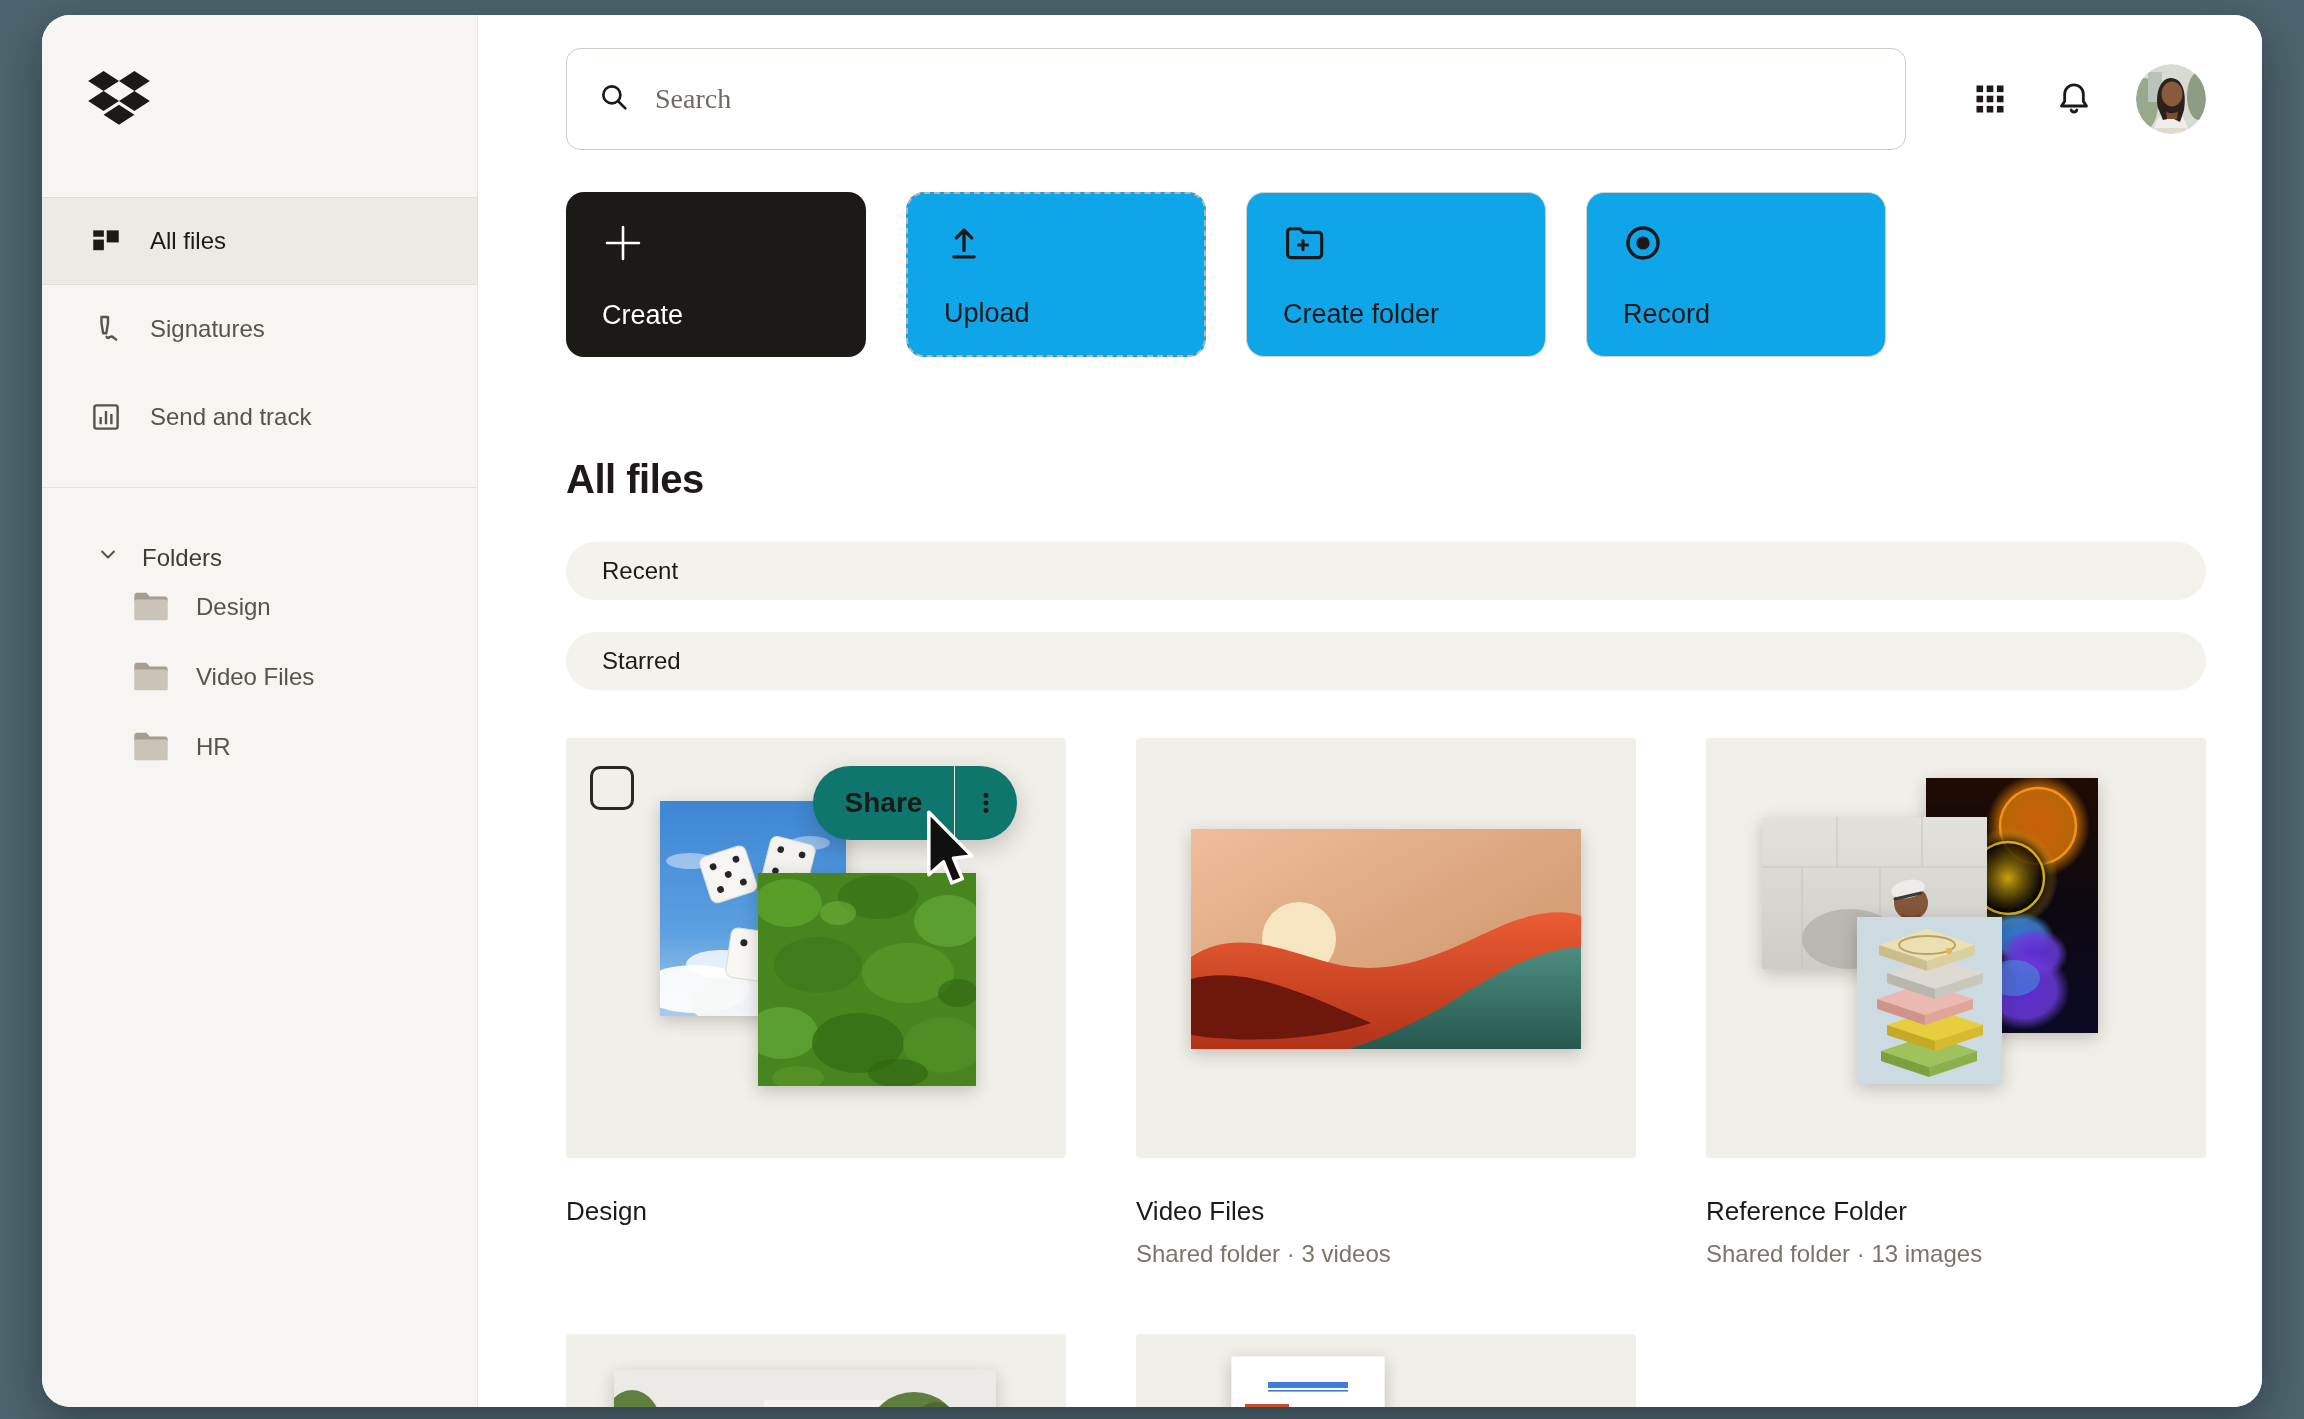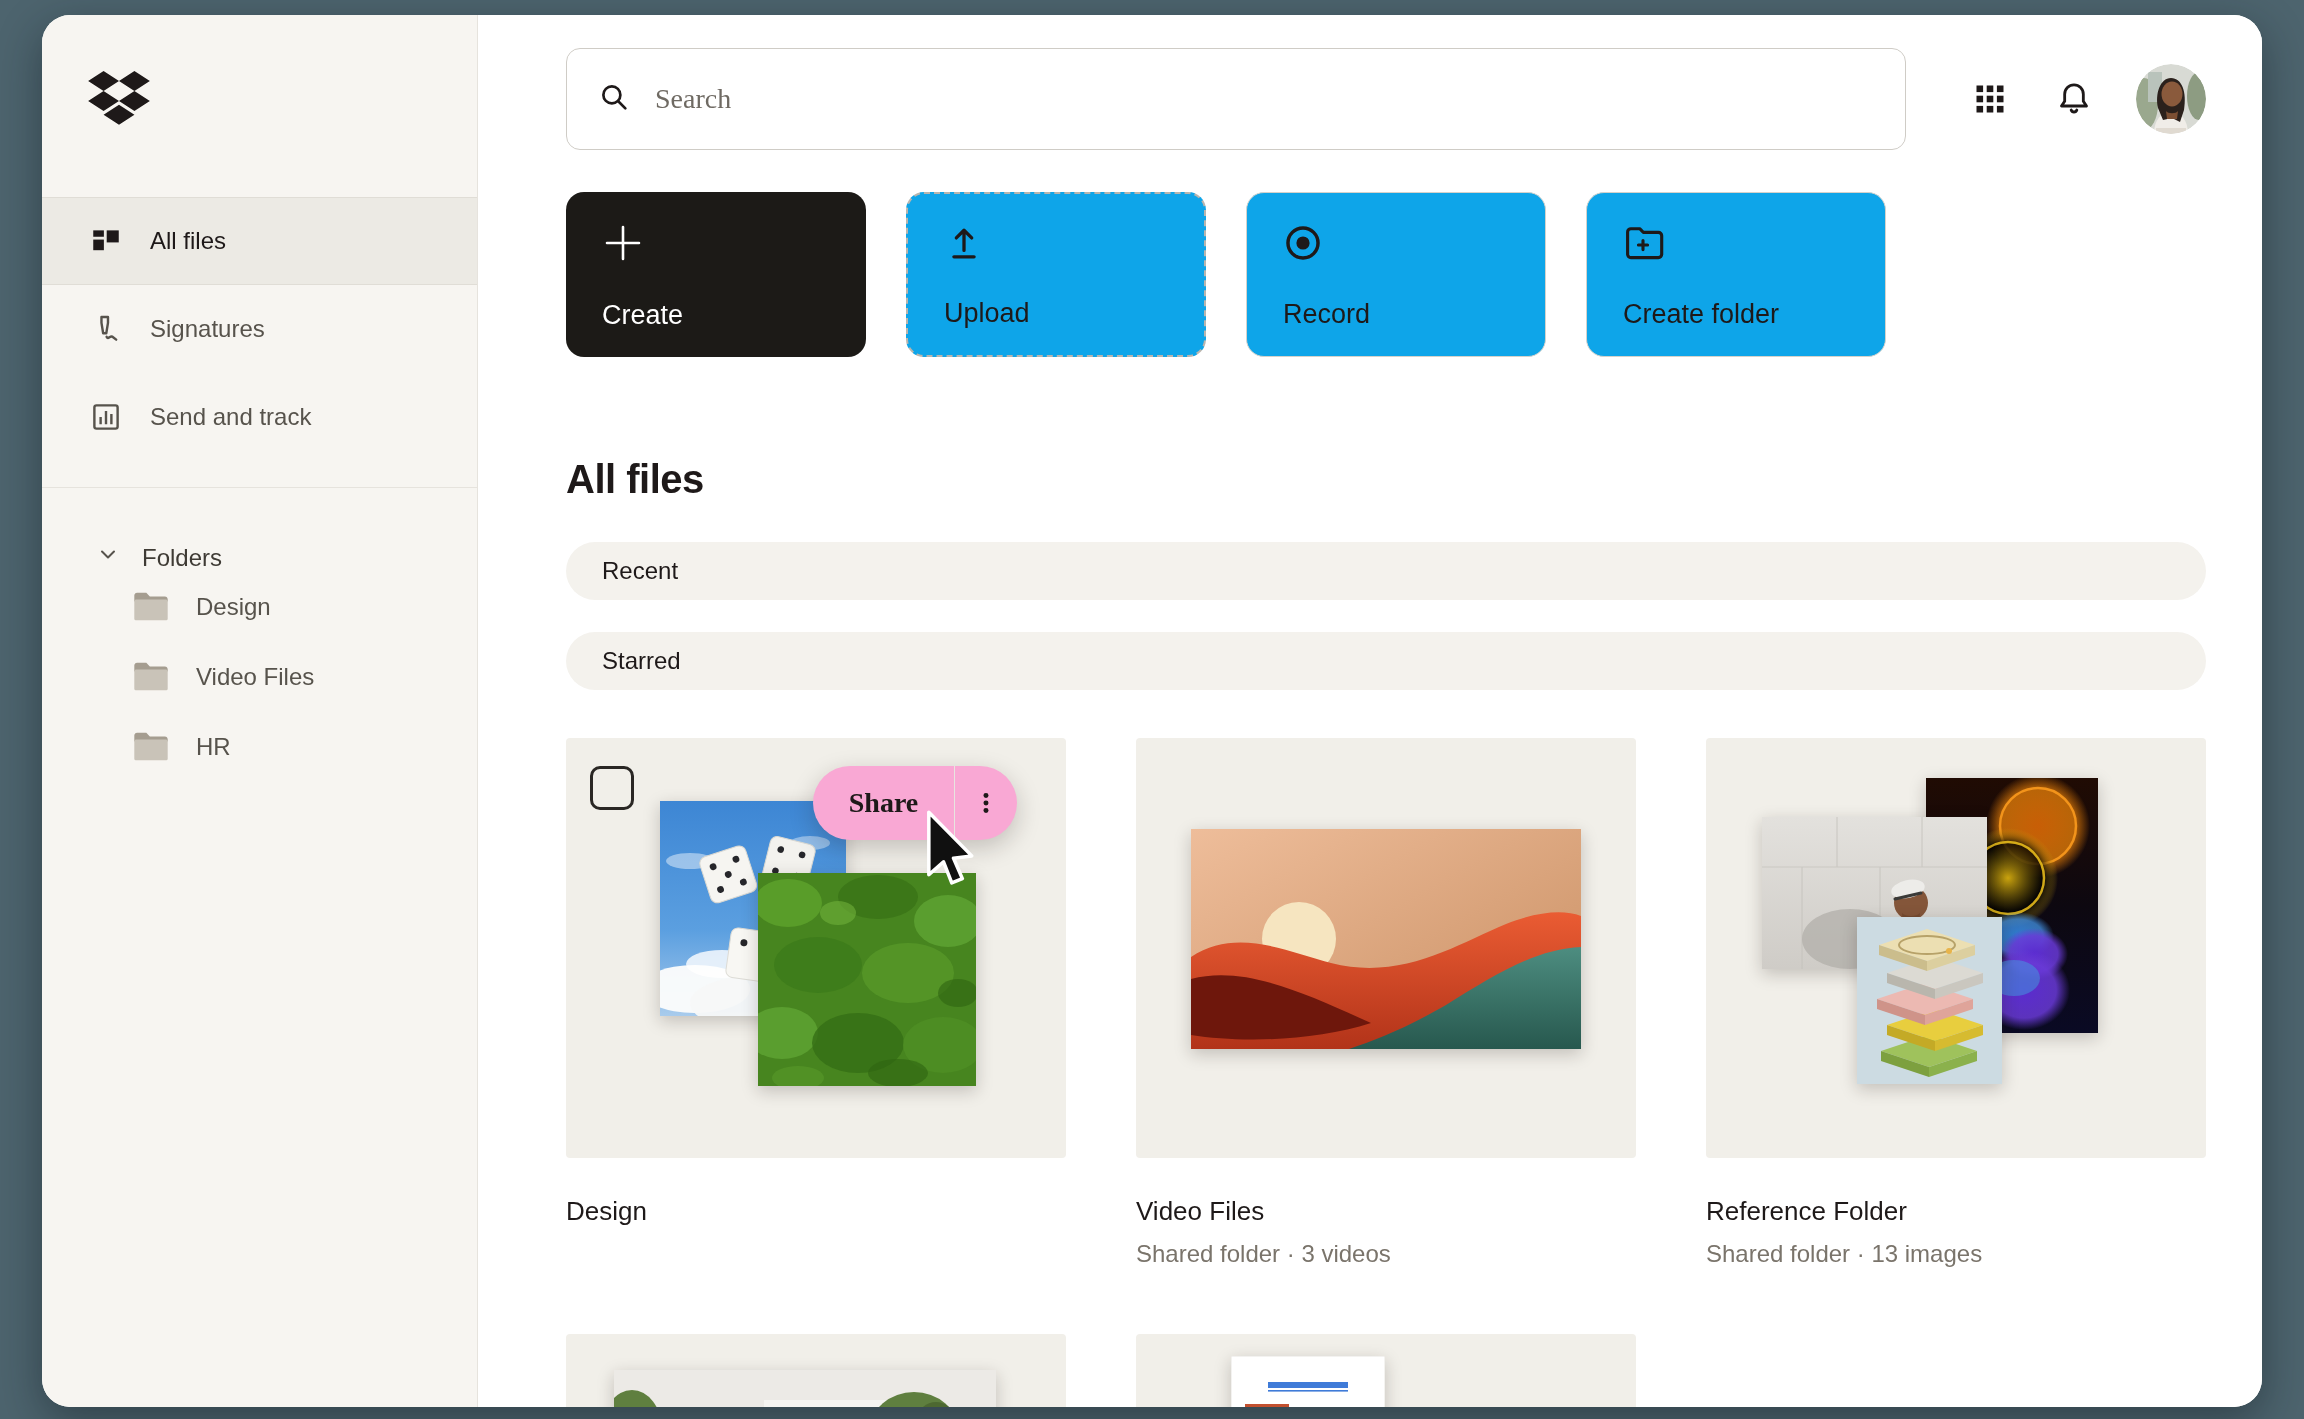--- a/index.html
+++ b/index.html
@@ -85,22 +85,22 @@
   .card-subtitle { margin-top:13px; font-size:24px; color:#7a746b; }
   .thumb-img { position:absolute; box-shadow:0 5px 16px rgba(30,25,20,.22); }
   .thumb-img svg { display:block; }
   
   .checkbox {
     position:absolute; left:24px; top:28px; width:44px; height:44px;
     border:3px solid #2a2724; border-radius:10px; cursor:pointer;
   }
   .share-popup {
     position:absolute; left:247px; top:28px; width:204px; height:74px;
-    background:#f9a8d4; border-radius:37px; display:flex; align-items:center;
-    box-shadow:0 8px 24px rgba(30,25,20,.22); z-index:6;font-family:Liberation Serif, serif;
+    background:#0f766e; border-radius:37px; display:flex; align-items:center;
+    box-shadow:0 8px 24px rgba(30,25,20,.22); z-index:6;
   }
   .share-label { flex:1; text-align:center; font-size:28px; font-weight:600; color:#1e1919; cursor:pointer; }
   .share-sep { width:1px; height:74px; background:#e8e5df; }
   .kebab { width:62px; display:flex; align-items:center; justify-content:center; cursor:pointer; }
   .cursor-arrow { position:absolute; left:358px; top:72px; z-index:7; }
 </style>
 </head>
 <body>
 
 <div class="window">
@@ -251,35 +251,35 @@
         <span class="ab-icon">
           <svg width="44" height="44" viewBox="0 0 24 24" fill="none" stroke="#1e1919" stroke-width="1.8" stroke-linecap="round" stroke-linejoin="round">
             <path d="M12 15.5V4.5M12 4.5L7.8 8.7M12 4.5l4.2 4.2"></path>
             <path d="M6.5 19h11"></path>
           </svg>
         </span>
         <span class="ab-label">Upload</span>
       </div>
       <div class="action-btn outline">
         <span class="ab-icon">
+          <svg width="44" height="44" viewBox="0 0 24 24" fill="none" stroke="#1e1919" stroke-width="1.7" stroke-linejoin="round" stroke-linecap="round">
+            <path d="M3.6 6c0-1 .8-1.8 1.8-1.8h4.8l2 2h8.2c1 0 1.8.8 1.8 1.8v10.2c0 1-.8 1.8-1.8 1.8H5.4c-1 0-1.8-.8-1.8-1.8z"></path>
+            <path d="M12 10.6v5M9.5 13.1h5"></path>
+          </svg>
+        </span>
+        <span class="ab-label">Create folder</span>
+      </div>
+      <div class="action-btn outline">
+        <span class="ab-icon">
           <svg width="44" height="44" viewBox="0 0 24 24">
             <circle cx="12" cy="12" r="8.2" fill="none" stroke="#1e1919" stroke-width="1.9"></circle>
             <circle cx="12" cy="12" r="3.6" fill="#1e1919"></circle>
           </svg>
         </span>
         <span class="ab-label">Record</span>
-      </div>
-      <div class="action-btn outline">
-        <span class="ab-icon">
-          <svg width="44" height="44" viewBox="0 0 24 24" fill="none" stroke="#1e1919" stroke-width="1.7" stroke-linejoin="round" stroke-linecap="round">
-            <path d="M3.6 6c0-1 .8-1.8 1.8-1.8h4.8l2 2h8.2c1 0 1.8.8 1.8 1.8v10.2c0 1-.8 1.8-1.8 1.8H5.4c-1 0-1.8-.8-1.8-1.8z"></path>
-            <path d="M12 10.6v5M9.5 13.1h5"></path>
-          </svg>
-        </span>
-        <span class="ab-label">Create folder</span>
       </div>
     </div>
 
     <h1 class="page-title">All files</h1>
 
     <div class="chips">
       <div class="chip">Recent</div>
       <div class="chip">Starred</div>
     </div>
 

